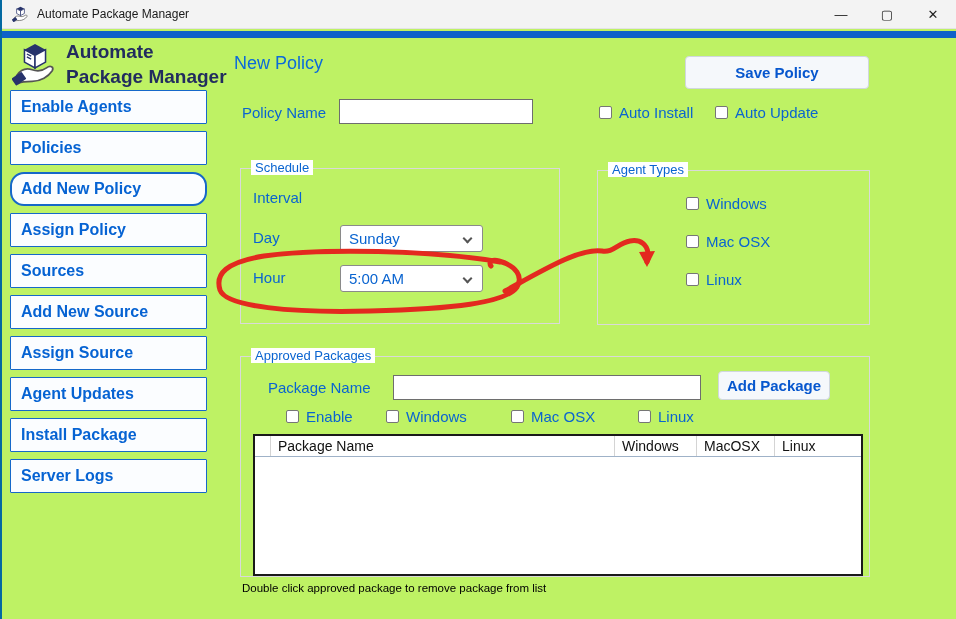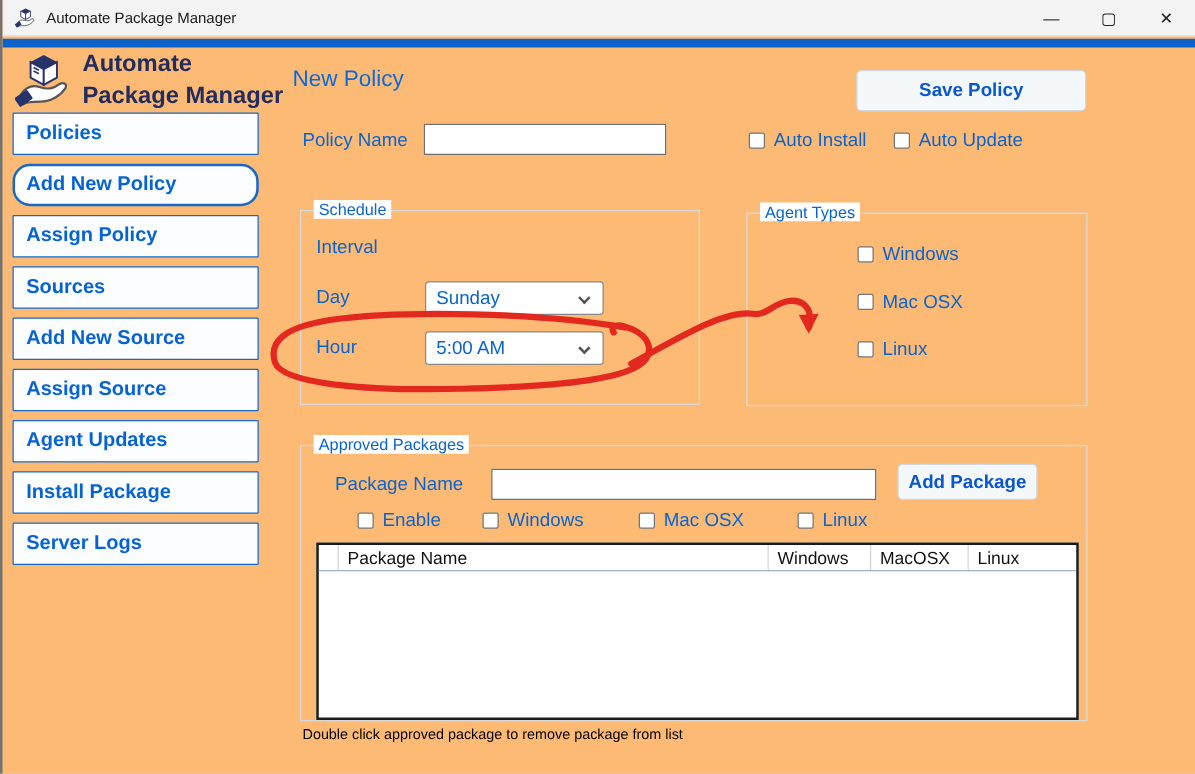--- a/index.html
+++ b/index.html
@@ -1,21 +1,21 @@
 <!DOCTYPE html>
 <html><head>
 <meta charset="utf-8">
 <style>
   * { margin:0; padding:0; box-sizing:border-box; }
   html,body { background:#cfcfcf; }
   body { font-family:"Liberation Sans", sans-serif; }
 
   .window {
-    position:relative; width:956px; height:619px; background:#fdba74;
-    border-left:2px solid #737373; overflow:hidden;
+    position:relative; width:956px; height:619px; background:#bef264;
+    border-left:2px solid #0369a1; overflow:hidden;
   }
 
   
   .titlebar {
     position:absolute; top:0; left:0; right:0; height:29px;
     background:#f3f3f3; display:flex; align-items:center; padding-left:10px; gap:8px;
     border-bottom:1px solid #e3e3e3;
   }
   .titlebar .app-title { font-size:12px; color:#1a1a1a; }
   .win-controls { position:absolute; right:0; top:0; height:29px; display:flex; }
@@ -138,20 +138,21 @@
       <path d="M5,35 C9,29 15,27 21,29 C27,31 32,30 36,27 C40,24 44,26 42,30 C38,36 30,41 21,41 C15,41 10,41 7,43 Z" fill="#ffffff" stroke="#555" stroke-width="1.8"></path>
       <rect x="1" y="34" width="13" height="9" rx="1" transform="rotate(-35 7 39)" fill="#27336b"></rect>
     </svg>
     <div class="logo-text">
       <div>Automate</div>
       <div>Package Manager</div>
     </div>
   </div>
 
   <div class="nav">
+    <div class="nav-btn">Enable Agents</div>
     <div class="nav-btn">Policies</div>
     <div class="nav-btn active">Add New Policy</div>
     <div class="nav-btn">Assign Policy</div>
     <div class="nav-btn">Sources</div>
     <div class="nav-btn">Add New Source</div>
     <div class="nav-btn">Assign Source</div>
     <div class="nav-btn">Agent Updates</div>
     <div class="nav-btn">Install Package</div>
     <div class="nav-btn">Server Logs</div>
   </div>

